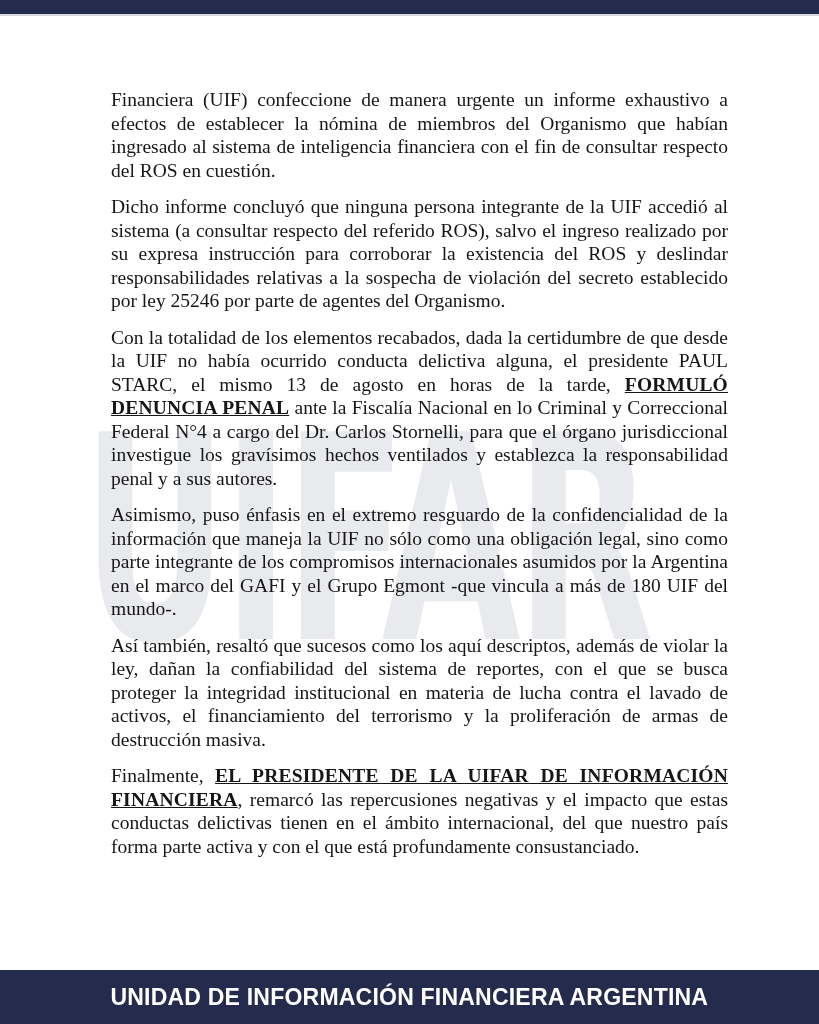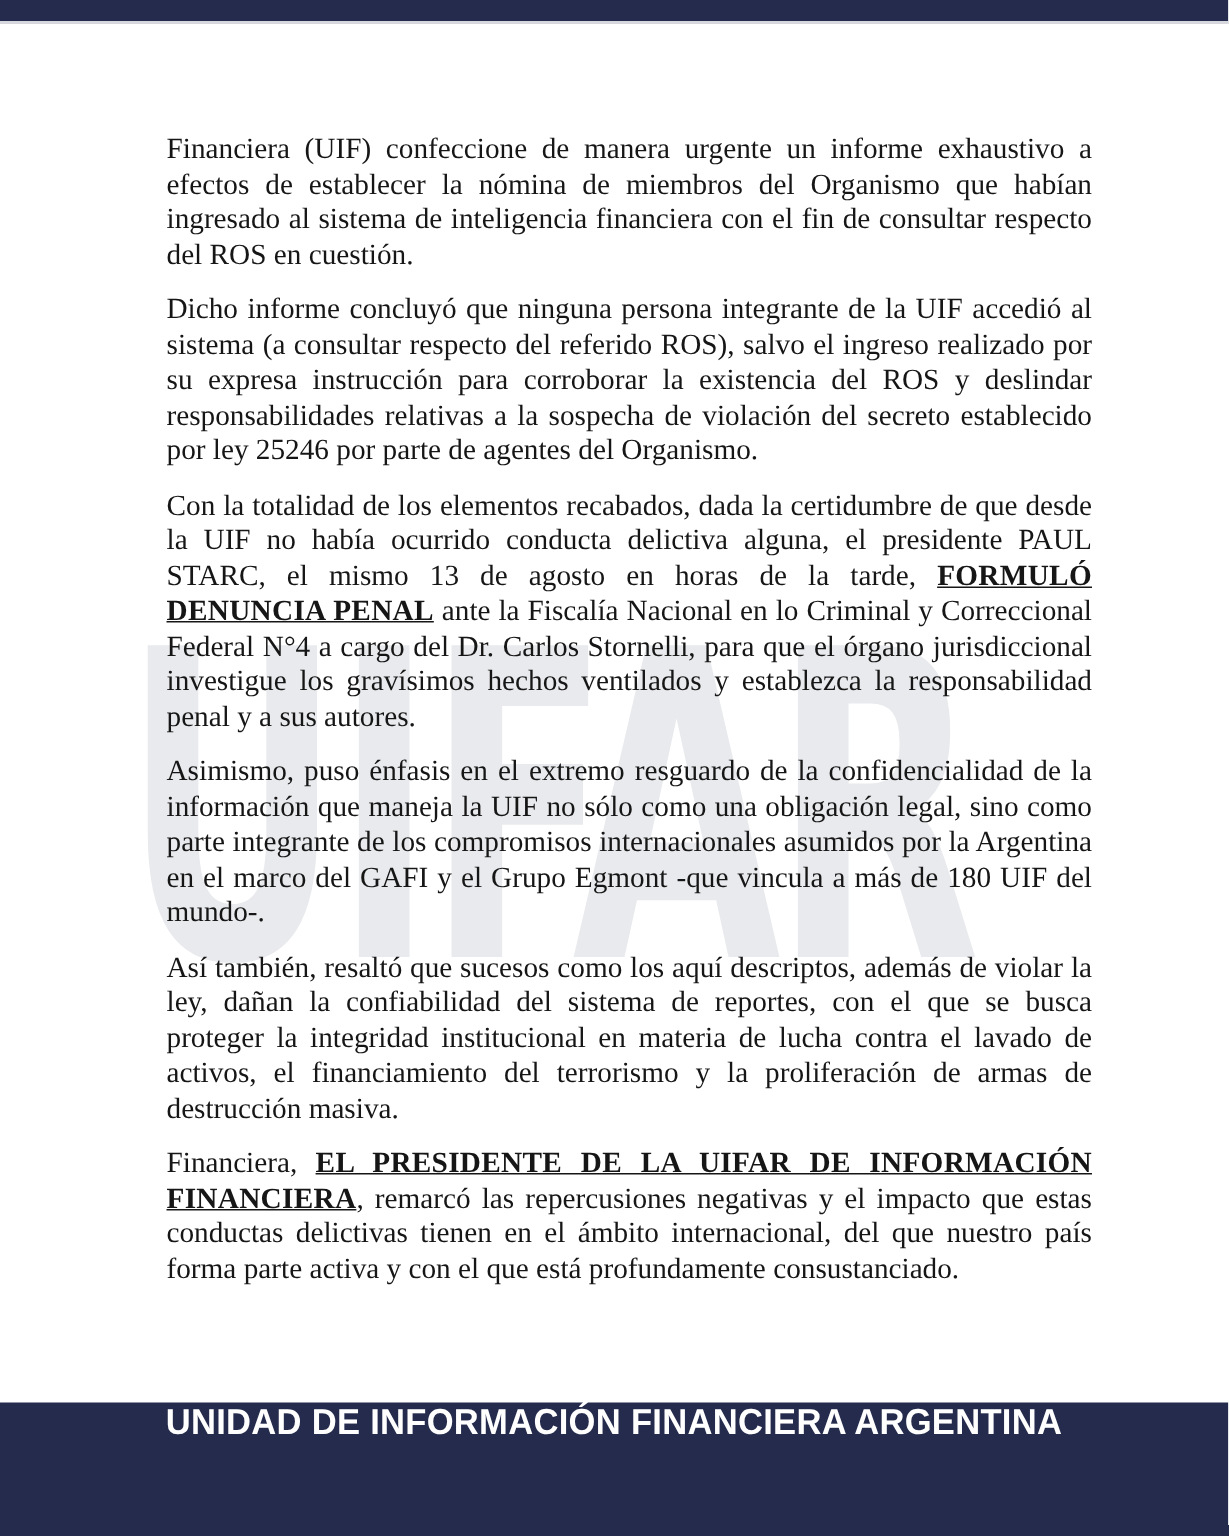--- a/index.html
+++ b/index.html
@@ -61,24 +61,24 @@
   .document-body p b {
     font-weight: bold;
     letter-spacing: 0.2px;
     text-decoration: underline;
   }
   .footer-banner {
     position: absolute;
     bottom: 0;
     left: 0;
     width: 100%;
-    height: 89px;
+    height: 54px;
     background: var(--navy, #252b4c);
     display: flex;
-    align-items: flex-start;
+    align-items: center;
     justify-content: center;
     z-index: 2;
   }
   .footer-banner .footer-title {
     font-family: "Liberation Sans", sans-serif;
     font-weight: 700;
     font-size: 24px;
     letter-spacing: 0.2px;
     color: #ffffff;
     transform: scaleX(0.96);
@@ -93,20 +93,20 @@
   <div class="top-bar"></div>
 
   <div class="watermark">UIFAR</div>
 
   <div class="document-body">
       <p><span>Financiera (UIF) confeccione de manera urgente un informe exhaustivo a efectos de establecer la nómina de miembros del Organismo que habían ingresado al sistema de inteligencia financiera con el fin de consultar respecto del ROS en cuestión.</span></p>
       <p><span>Dicho informe concluyó que ninguna persona integrante de la UIF accedió al sistema (a consultar respecto del referido ROS), salvo el ingreso realizado por su expresa instrucción para corroborar la existencia del ROS y deslindar responsabilidades relativas a la sospecha de violación del secreto establecido por ley 25246 por parte de agentes del Organismo.</span></p>
       <p><span>Con la totalidad de los elementos recabados, dada la certidumbre de que desde la UIF no había ocurrido conducta delictiva alguna, el presidente PAUL STARC, el mismo 13 de agosto en horas de la tarde, </span><b>FORMULÓ DENUNCIA PENAL</b><span> ante la Fiscalía Nacional en lo Criminal y Correccional Federal N°4 a cargo del Dr. Carlos Stornelli, para que el órgano jurisdiccional investigue los gravísimos hechos ventilados y establezca la responsabilidad penal y a sus autores.</span></p>
       <p><span>Asimismo, puso énfasis en el extremo resguardo de la confidencialidad de la información que maneja la UIF no sólo como una obligación legal, sino como parte integrante de los compromisos internacionales asumidos por la Argentina en el marco del GAFI y el Grupo Egmont -que vincula a más de 180 UIF del mundo-.</span></p>
       <p><span>Así también, resaltó que sucesos como los aquí descriptos, además de violar la ley, dañan la confiabilidad del sistema de reportes, con el que se busca proteger la integridad institucional en materia de lucha contra el lavado de activos, el financiamiento del terrorismo y la proliferación de armas de destrucción masiva.</span></p>
-      <p><span>Financiera, </span><b>EL PRESIDENTE DE LA UIFAR DE INFORMACIÓN FINANCIERA</b><span>, remarcó las repercusiones negativas y el impacto que estas conductas delictivas tienen en el ámbito internacional, del que nuestro país forma parte activa y con el que está profundamente consustanciado.</span></p>
+      <p><span>Finalmente, </span><b>EL PRESIDENTE DE LA UIFAR DE INFORMACIÓN FINANCIERA</b><span>, remarcó las repercusiones negativas y el impacto que estas conductas delictivas tienen en el ámbito internacional, del que nuestro país forma parte activa y con el que está profundamente consustanciado.</span></p>
     </div>
 
   <div class="footer-banner">
     <span class="footer-title">UNIDAD DE INFORMACIÓN FINANCIERA ARGENTINA</span>
   </div>
 
 </div>
 
 </body></html>

